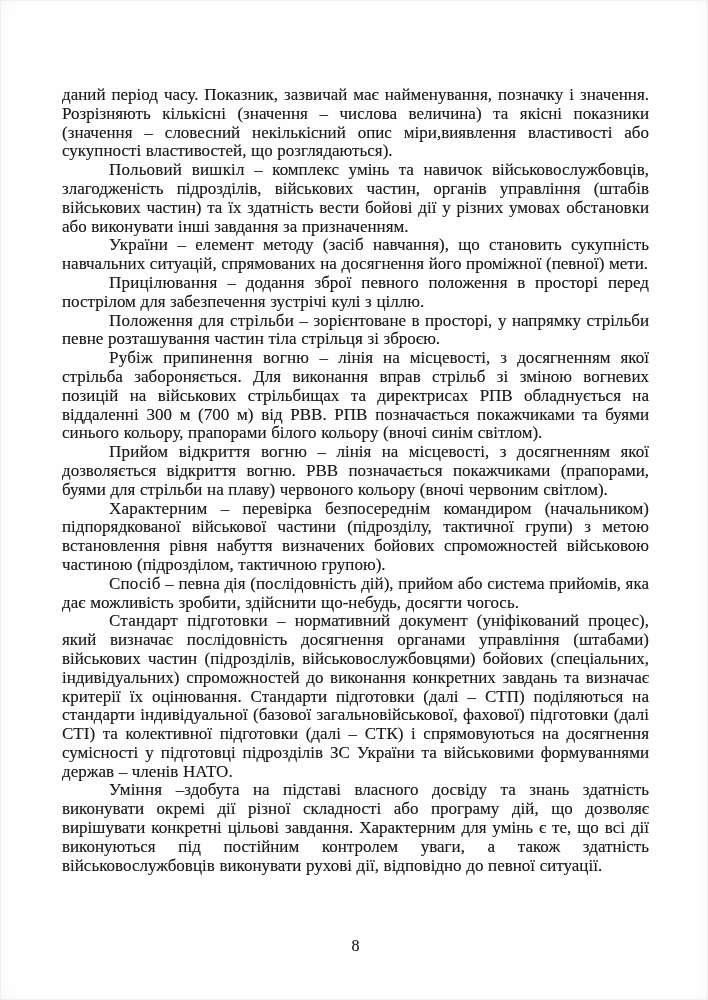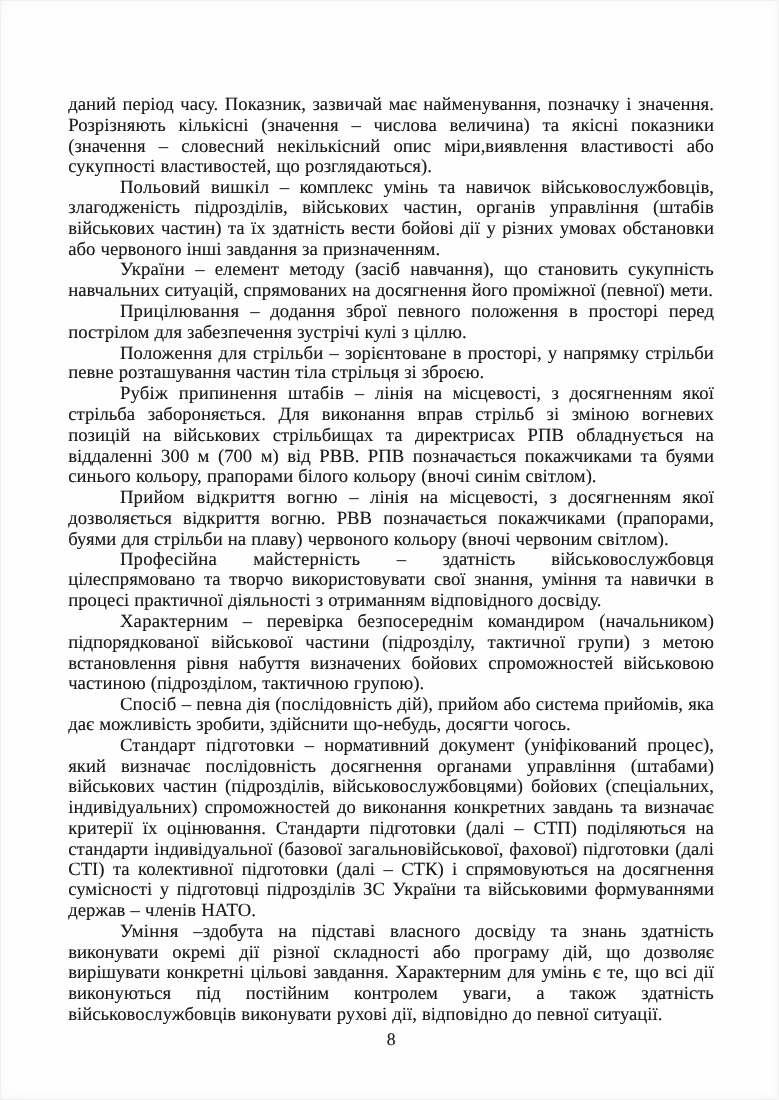--- a/index.html
+++ b/index.html
@@ -55,33 +55,32 @@
   }
 </style>
 </head>
 <body>
 
 <div class="page">
   <div class="content">
 
     <p class="para continued"><b class="term"></b><span>даний період часу. Показник, зазвичай має найменування, позначку і значення. Розрізняють кількісні (значення – числова величина) та якісні показники (значення – словесний некількісний опис міри,виявлення властивості або сукупності властивостей, що розглядаються).</span></p>
 
-    <p class="para"><b class="term">Польовий вишкіл</b><span> – комплекс умінь та навичок військовослужбовців, злагодженість підрозділів, військових частин, органів управління (штабів військових частин) та їх здатність вести бойові дії у різних умовах обстановки або червоного інші завдання за призначенням.</span></p>
+    <p class="para"><b class="term">Польовий вишкіл</b><span> – комплекс умінь та навичок військовослужбовців, злагодженість підрозділів, військових частин, органів управління (штабів військових частин) та їх здатність вести бойові дії у різних умовах обстановки або виконувати інші завдання за призначенням.</span></p>
 
     <p class="para"><b class="term">України</b><span> – елемент методу (засіб навчання), що становить сукупність навчальних ситуацій, спрямованих на досягнення його проміжної (певної) мети.</span></p>
 
     <p class="para"><b class="term">Прицілювання</b><span> – додання зброї певного положення в просторі перед пострілом для забезпечення зустрічі кулі з ціллю.</span></p>
 
     <p class="para"><b class="term">Положення для стрільби</b><span> – зорієнтоване в просторі, у напрямку стрільби певне розташування частин тіла стрільця зі зброєю.</span></p>
 
-    <p class="para"><b class="term">Рубіж припинення штабів –</b><span> лінія на місцевості, з досягненням якої стрільба забороняється. Для виконання вправ стрільб зі зміною вогневих позицій на військових стрільбищах та директрисах РПВ обладнується на віддаленні 300 м (700 м) від РВВ. РПВ позначається покажчиками та буями синього кольору, прапорами білого кольору (вночі синім світлом).</span></p>
+    <p class="para"><b class="term">Рубіж припинення вогню –</b><span> лінія на місцевості, з досягненням якої стрільба забороняється. Для виконання вправ стрільб зі зміною вогневих позицій на військових стрільбищах та директрисах РПВ обладнується на віддаленні 300 м (700 м) від РВВ. РПВ позначається покажчиками та буями синього кольору, прапорами білого кольору (вночі синім світлом).</span></p>
 
     <p class="para"><b class="term">Прийом відкриття вогню</b><span> – лінія на місцевості, з досягненням якої дозволяється відкриття вогню. РВВ позначається покажчиками (прапорами, буями для стрільби на плаву) червоного кольору (вночі червоним світлом).</span></p>
 
-    <p class="para"><b class="term">Професійна майстерність –</b><span> здатність військовослужбовця цілеспрямовано та творчо використовувати свої знання, уміння та навички в процесі практичної діяльності з отриманням відповідного досвіду.</span></p>
 
     <p class="para"><b class="term">Характерним</b><span> – перевірка безпосереднім командиром (начальником) підпорядкованої військової частини (підрозділу, тактичної групи) з метою встановлення рівня набуття визначених бойових спроможностей військовою частиною (підрозділом, тактичною групою).</span></p>
 
     <p class="para"><b class="term">Спосіб</b><span> – певна дія (послідовність дій), прийом або система прийомів, яка дає можливість зробити, здійснити що-небудь, досягти чогось.</span></p>
 
     <p class="para"><b class="term">Стандарт підготовки</b><span> – нормативний документ (уніфікований процес), який визначає послідовність досягнення органами управління (штабами) військових частин (підрозділів, військовослужбовцями) бойових (спеціальних, індивідуальних) спроможностей до виконання конкретних завдань та визначає критерії їх оцінювання. Стандарти підготовки (далі – СТП) поділяються на стандарти індивідуальної (базової загальновійськової, фахової) підготовки (далі СТІ) та колективної підготовки (далі – СТК) і спрямовуються на досягнення сумісності у підготовці підрозділів ЗС України та військовими формуваннями держав – членів НАТО.</span></p>
 
     <p class="para"><b class="term">Уміння</b><span> –здобута на підставі власного досвіду та знань здатність виконувати окремі дії різної складності або програму дій, що дозволяє вирішувати конкретні цільові завдання. Характерним для умінь є те, що всі дії виконуються під постійним контролем уваги, а також здатність військовослужбовців виконувати рухові дії, відповідно до певної ситуації.</span></p>
 
   </div>

